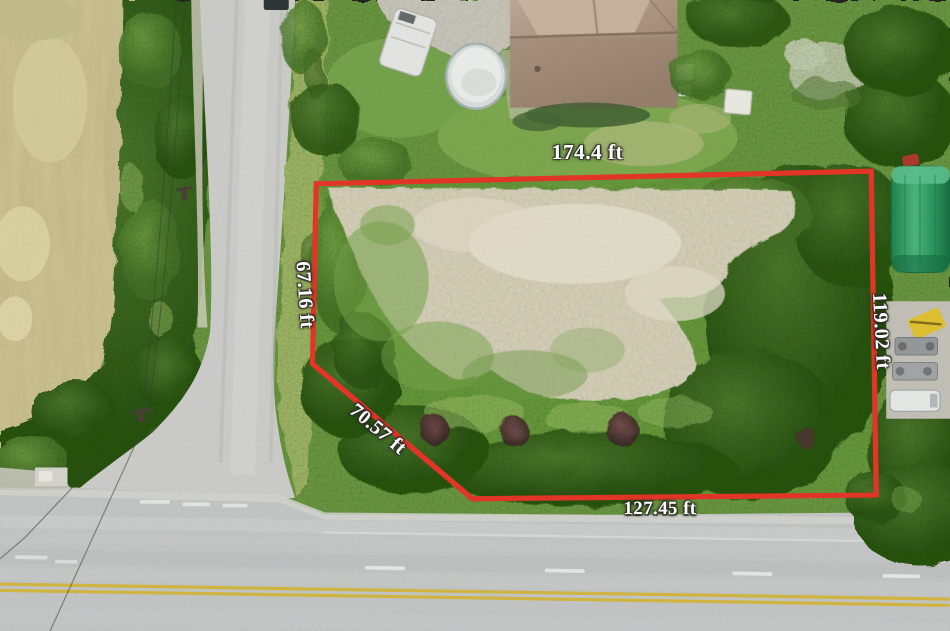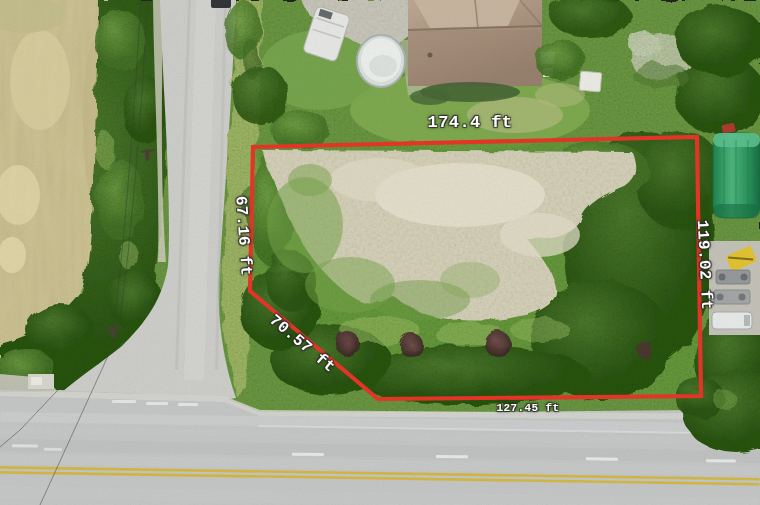--- a/index.html
+++ b/index.html
@@ -1,31 +1,31 @@
 <!DOCTYPE html>
 <html><head>
 <meta charset="utf-8">
 <style>
   html,body{margin:0;padding:0;background:#222;}
   #stage{
     position:relative;width:760px;height:505px;overflow:hidden;
-    font-family:Liberation Mono, monospace;
+    font-family:Liberation Serif, serif;
   }
   #stage svg{position:absolute;left:0;top:0;display:block;}
   .lbl{
     position:absolute;color:#fff;font-weight:700;font-size:16px;letter-spacing:.4px;
     white-space:nowrap;transform-origin:center;
     text-shadow:-1px -1px 1px rgba(45,45,40,.85),1px -1px 1px rgba(45,45,40,.85),
                 -1px 1px 1px rgba(45,45,40,.85),1px 1px 1px rgba(45,45,40,.85),
                 0 0 4px rgba(30,30,30,.6);
   }
   .lbl-top   {left:470px;top:122px;font-size:17px;transform:translate(-50%,-50%);}
   .lbl-left  {left:243px;top:236px;transform:translate(-50%,-50%) rotate(86deg);}
   .lbl-diag  {left:302px;top:344px;transform:translate(-50%,-50%) rotate(40deg);}
-  .lbl-bottom{left:528px;top:408px;font-size:11px;transform:translate(-50%,-50%);text-align:center;}
+  .lbl-bottom{left:528px;top:408px;font-size:15px;transform:translate(-50%,-50%);text-align:center;}
   .lbl-right {left:704px;top:265px;transform:translate(-50%,-50%) rotate(87deg);}
 </style>
 </head>
 <body>
 
 <div id="stage">
 <svg width="760" height="505" viewBox="0 0 760 505">
   <defs>
     <radialGradient id="gDark" cx="40%" cy="35%">
           <stop offset="0%" stop-color="#4f7d30"></stop>

